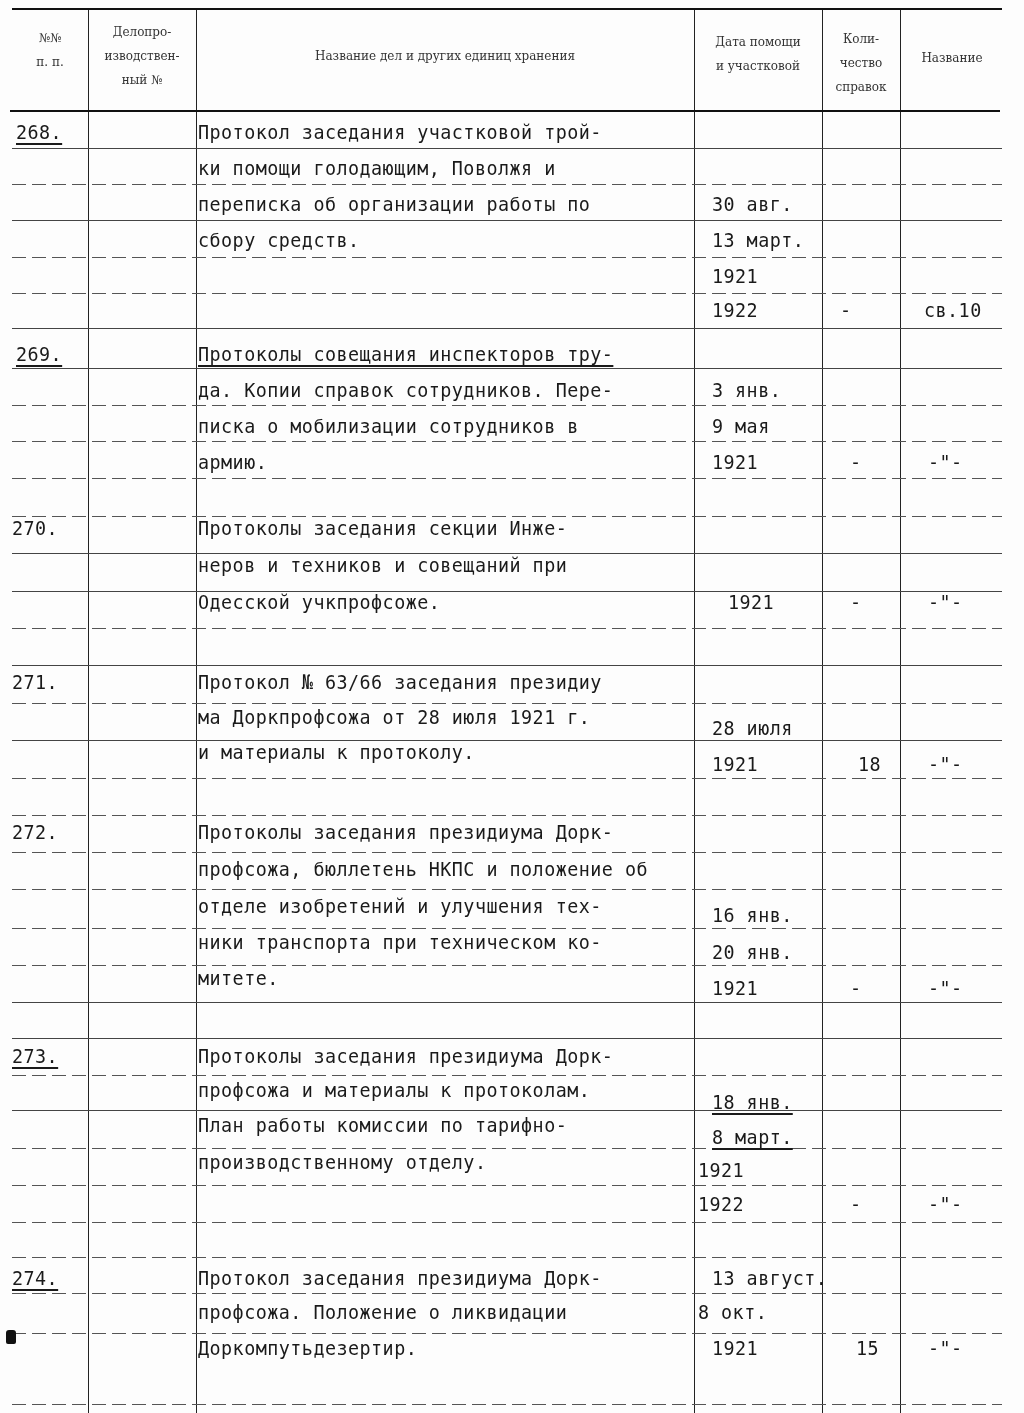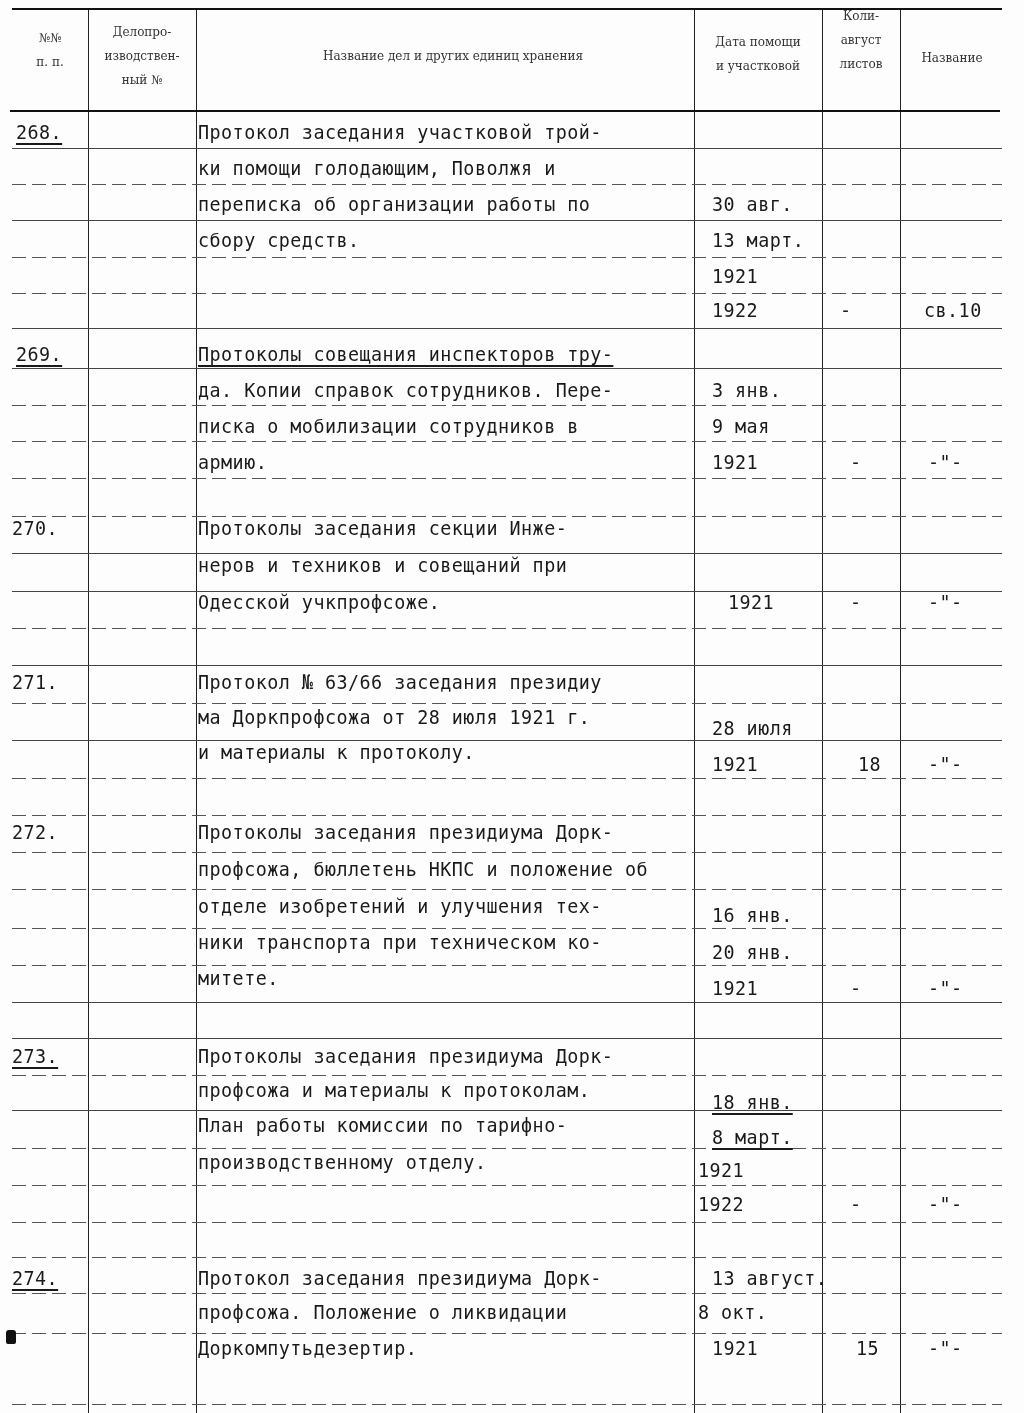--- a/index.html
+++ b/index.html
@@ -32,31 +32,31 @@
   <div>
     <div class="hdr" style="left:12px;top:26px;width:76px">
       <div>№№</div>
       <div>п. п.</div>
     </div>
     <div class="hdr" style="left:88px;top:20px;width:108px">
       <div>Делопро-</div>
       <div>изводствен-</div>
       <div>ный №</div>
     </div>
-    <div class="hdr" style="left:204px;top:44px;width:498px">
+    <div class="hdr" style="left:196px;top:44px;width:498px">
       <div>Название дел и других единиц хранения</div>
     </div>
     <div class="hdr" style="left:694px;top:30px;width:128px">
       <div>Дата помощи</div>
       <div>и участковой</div>
     </div>
-    <div class="hdr" style="left:822px;top:4px;width:78px">
+    <div class="hdr" style="left:822px;top:27px;width:78px">
       <div>Коли-</div>
-      <div>август</div>
-      <div>листов</div>
+      <div>чество</div>
+      <div>справок</div>
     </div>
     <div class="hdr" style="left:900px;top:46px;width:104px">
       <div>Название</div>
     </div>
   </div>
 
   <div>
     <div class="rule" style="left:12px;top:148px;width:990px"></div>
     <div class="rule dash" style="left:12px;top:184px;width:990px"></div>
     <div class="rule" style="left:12px;top:220px;width:990px"></div>

